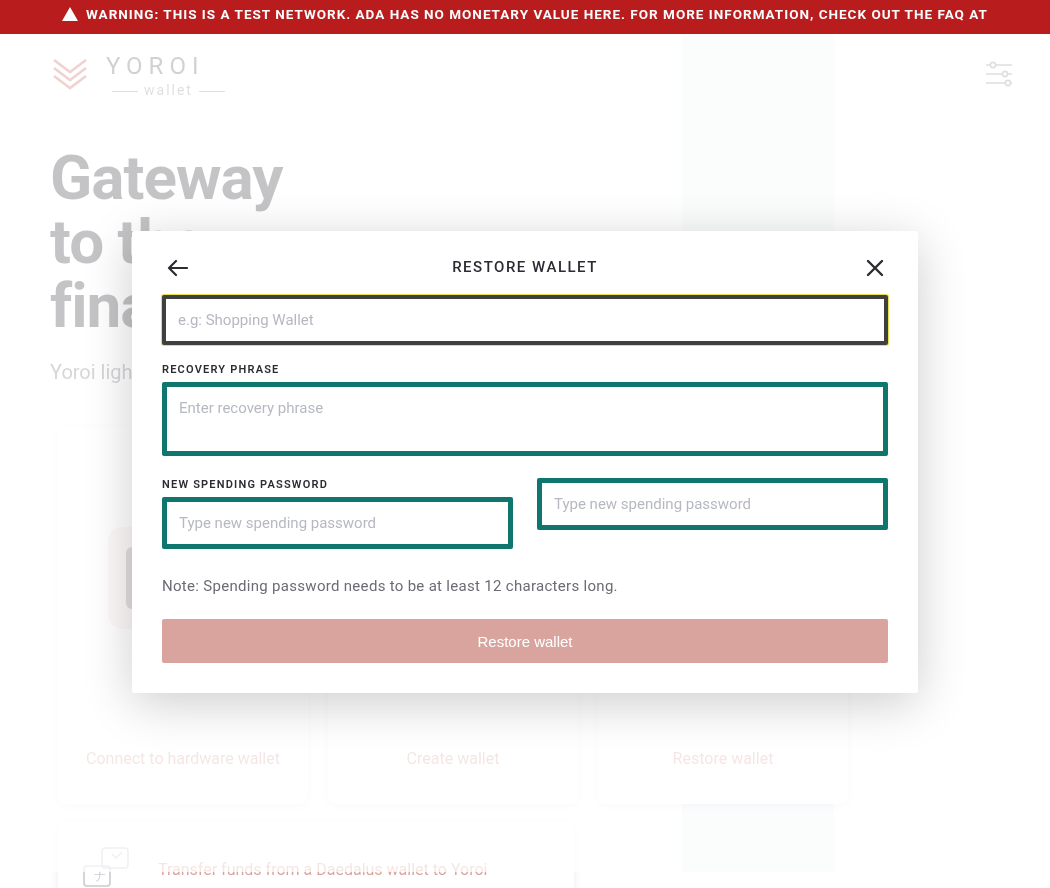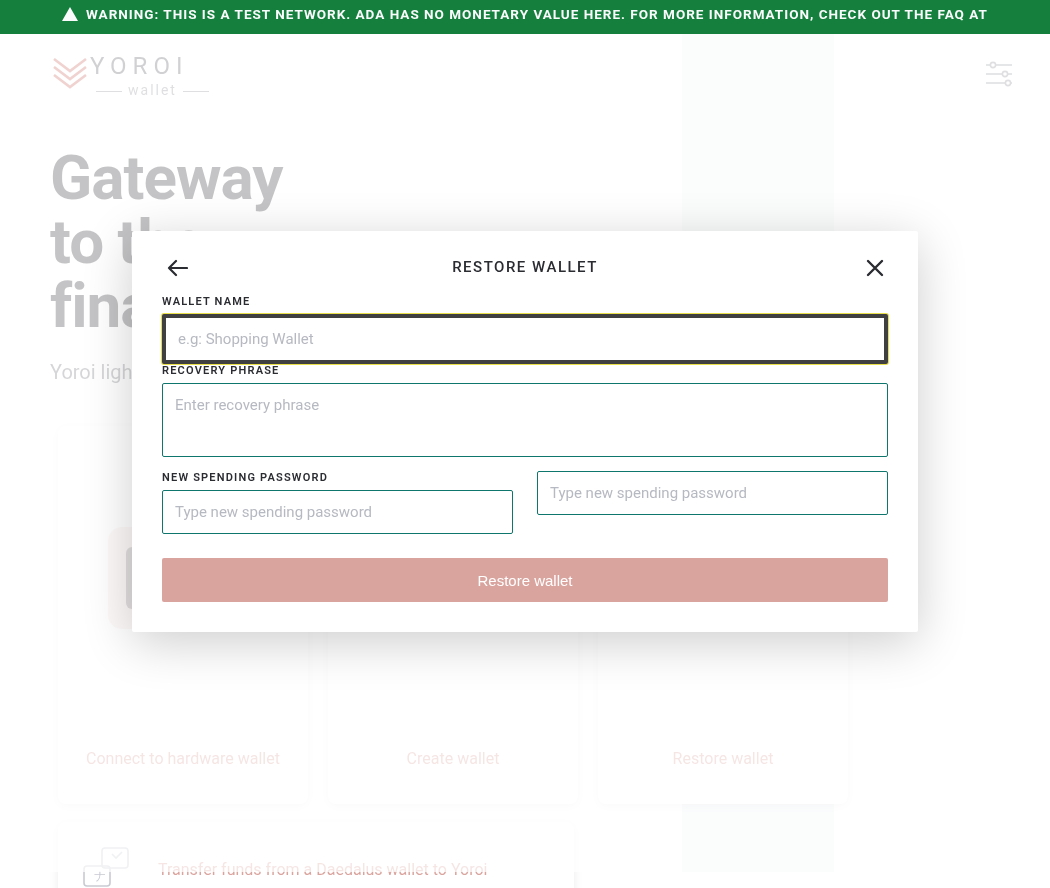--- a/index.html
+++ b/index.html
@@ -1,20 +1,20 @@
 <!DOCTYPE html>
 <html><head>
 <meta charset="utf-8">
 <style>
   * { box-sizing: border-box; margin: 0; padding: 0; }
   html, body { width: 1050px; height: 888px; font-family: -apple-system, BlinkMacSystemFont, "Segoe UI", Roboto, Helvetica, Arial, sans-serif; overflow: hidden; background: #fff; color: #2b2c32; }
   
   .banner {
     width: 100%;
-    background: #15803d;
+    background: #b91c1c;
     color: #fafbfc;
     text-align: center;
     padding: 6px 40px 10px 40px;
     font-size: 13.5px;
     letter-spacing: 1px;
     font-weight: 700;
   }
   .banner .warn-icon {
     display: inline-block;
     vertical-align: -2px;
@@ -39,21 +39,22 @@
   .topbar {
     position: relative;
     display: flex;
     align-items: center;
     justify-content: space-between;
     padding: 18px 36px 0 50px;
     z-index: 1;
   }
   .logo {
     display: flex;
-    align-items: center;
+    align-items: flex-end;
+    gap: 16px;
   }
   .logo-text {
     color: #5a5b66;
     font-size: 24px;
     letter-spacing: 6px;
     font-weight: 400;
   }
   .logo-sub {
     font-size: 14px;
     letter-spacing: 2px;
@@ -179,43 +180,44 @@
     padding: 4px;
   }
   .modal-back { left: 0; }
   .modal-close { right: 0; }
   .field-label {
     font-size: 11px;
     letter-spacing: 1.2px;
     font-weight: 600;
     color: #2b2c32;
     margin-bottom: 6px;
+    margin-top: 18px;
   }
   .field-label.first { margin-top: 0; }
   .input, .textarea {
     width: 100%;
-    border: 1px solid #0f766e;
+    border: 5px solid #0f766e;
     border-radius: 2px;
     padding: 12px 12px;
     font-size: 15px;
     color: #2b2c32;
     font-family: inherit;
     outline: none;
     background: #fff;
   }
   .input::placeholder, .textarea::placeholder { color: #b7b9c2; }
   .input.focused {
     border: 4px solid #404040;
     box-shadow: 0 0 0 1px #e9df4a;
   }
   .textarea { height: 74px; resize: none; }
   .row2 {
     display: flex;
     gap: 24px;
-    margin-top: 10px;
+    margin-top: 18px;
   }
   .col { flex: 1; }
   .note {
     margin-top: 28px;
     font-size: 15px;
     color: #6b6c75;
     letter-spacing: 0.3px;
   }
   .primary-btn {
     margin-top: 24px;
@@ -339,33 +341,33 @@
             </svg>
         </button>
         <div class="modal-title">RESTORE WALLET</div>
         <button class="modal-close">
           <svg width="18" height="18" viewBox="0 0 18 18">
               <path d="M2 2 L16 16 M16 2 L2 16" stroke="#2b2c32" stroke-width="2.4" stroke-linecap="round"></path>
             </svg>
         </button>
       </div>
 
-      <div class="field-label first">WALLET NAME</div>
       <input class="input focused" type="text" placeholder="e.g: Shopping Wallet" style="">
 
       <div class="field-label">RECOVERY PHRASE</div>
       <textarea class="textarea" placeholder="Enter recovery phrase" style=""></textarea>
 
       <div class="row2">
         <div class="col">
           <div class="field-label" style="margin-top:0">NEW SPENDING PASSWORD</div>
           <input class="input" type="password" placeholder="Type new spending password" style="">
         </div>
         <div class="col">
           <input class="input" type="password" placeholder="Type new spending password" style="">
         </div>
       </div>
 
+      <div class="note">Note: Spending password needs to be at least 12 characters long.</div>
 
       <button class="primary-btn">Restore wallet</button>
     </div>
   </div>
 </div>
 
 </body></html>

